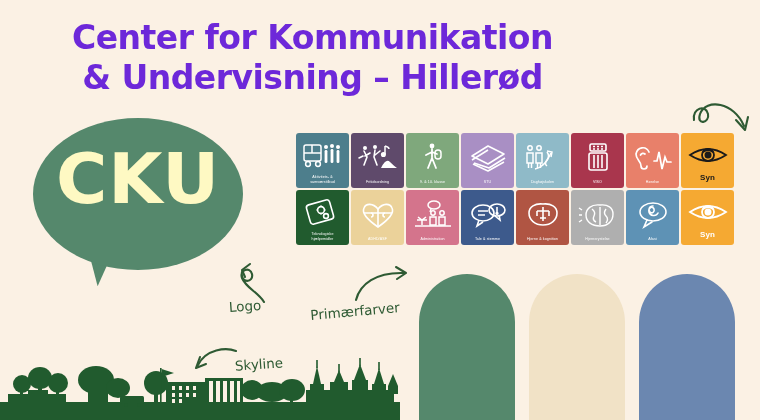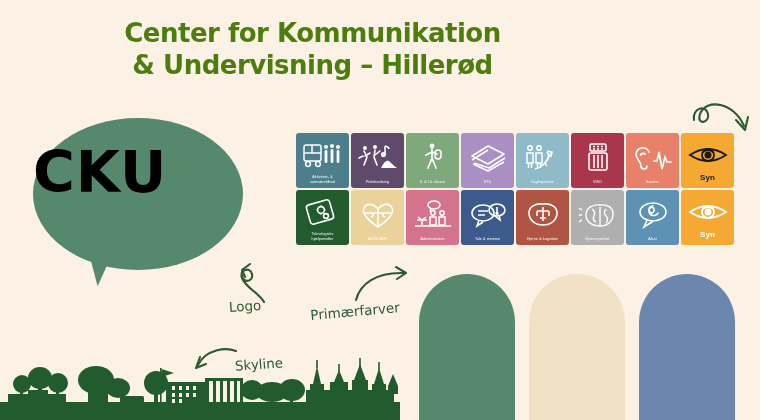--- a/index.html
+++ b/index.html
@@ -10,24 +10,24 @@
     position:relative;
   }
   #stage{position:absolute;inset:0;width:760px;height:420px;}
 
   
   .title{
     position:absolute;left:0;top:18px;width:625px;
     text-align:center;
     font-family:"DejaVu Sans",sans-serif;
     font-weight:bold;
-    font-size:26px;
+    font-size:33px;
     line-height:1.22;
     letter-spacing:-0.5px;
-    color:#4d7c0f;
+    color:#6d28d9;
     white-space:pre-line;
   }
 
   
   .anno{
     position:absolute;
     font-family:"DejaVu Sans",sans-serif;
     color:#2E5A33;
     font-size:13px;
     line-height:1.35;
@@ -48,23 +48,23 @@
     background:#55886C;border-radius:50% 50% 50% 50%/50% 50% 50% 50%;
   }
   #bubble-tail{
     position:absolute;left:48px;top:120px;width:0;height:0;
     border-left:20px solid transparent;
     border-right:14px solid transparent;
     border-top:48px solid #55886C;
     transform:rotate(8deg);
   }
   #cku-text{
-    position:absolute;left:0;top:26px;width:210px;text-align:left;
+    position:absolute;left:0;top:26px;width:210px;text-align:center;
     font-family:"DejaVu Sans",sans-serif;font-weight:bold;
-    font-size:57px;line-height:1;color:#000000;letter-spacing:1px;
+    font-size:70px;line-height:1;color:#fef9c3;letter-spacing:1px;
   }
 
   
   #grid{
     position:absolute;left:296px;top:133px;
     display:grid;grid-template-columns:repeat(8,53px);
     grid-auto-rows:55px;gap:2px;
   }
   .tile{
     position:relative;border-radius:3px;overflow:hidden;

